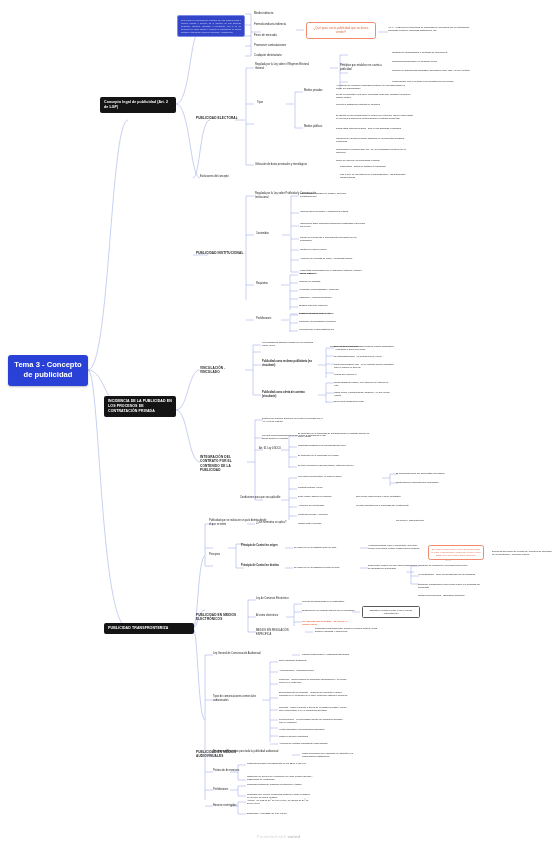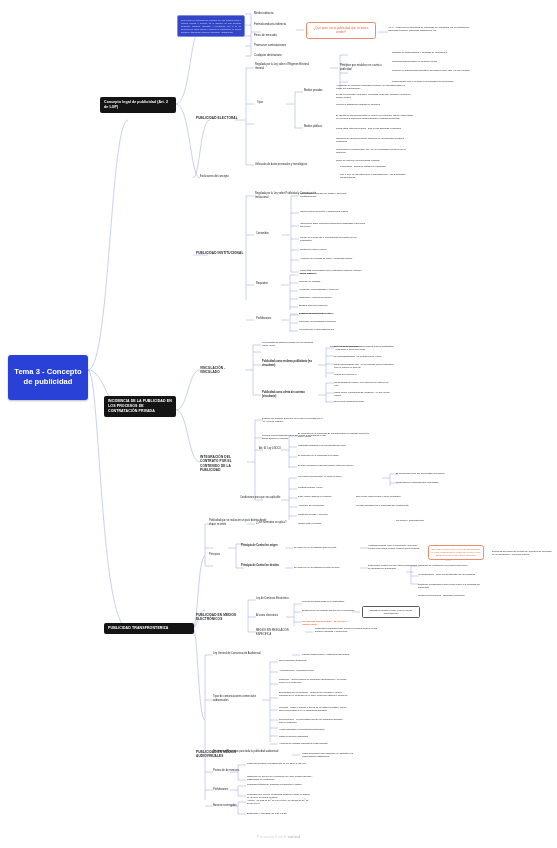--- a/index.html
+++ b/index.html
@@ -7,21 +7,21 @@
        font-family:"Liberation Sans","DejaVu Sans",sans-serif;color:#1c1c1c;}
   #canvas{position:absolute;left:0;top:0;width:557px;height:848px;}
   svg#links{position:absolute;left:0;top:0;width:557px;height:848px;pointer-events:none;}
   svg#links path{fill:none;stroke:#9aa9e8;stroke-width:.55px;}
 
   .node{position:absolute;box-sizing:border-box;}
 
   
   .root{background:#2a41d8;color:#fff;border-radius:3px;
         font-size:7.6px;font-weight:700;line-height:1.35;text-align:center;
-        padding:12px 4px;box-shadow:0 1px 2px rgba(0,0,0,.25);}
+        padding:5px 4px;box-shadow:0 1px 2px rgba(0,0,0,.25);}
 
   
   .main{background:#141414;color:#ffffff;border-radius:2px;
         font-size:3.55px;font-weight:700;line-height:1.45;
         padding:3px 4px;letter-spacing:.1px;}
 
   
   .bluebox{background:#3446c8;color:#d9dffb;border:.5px solid #7d8ce6;border-radius:2px;
            font-size:2.05px;line-height:1.5;padding:2.5px 3px;text-align:justify;}
 

